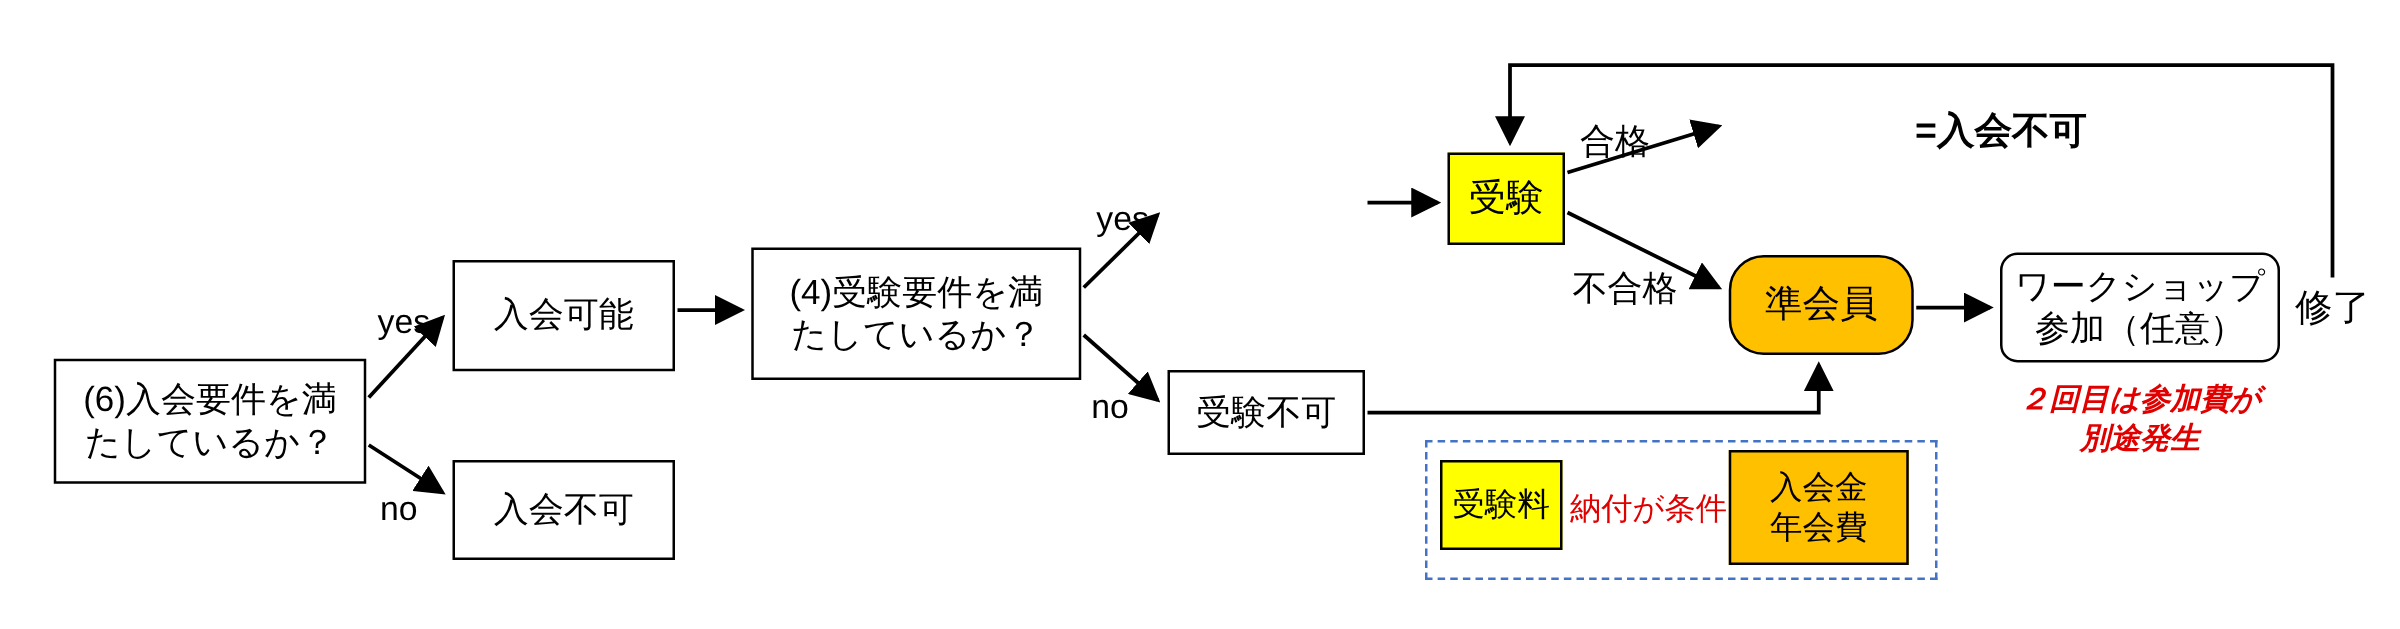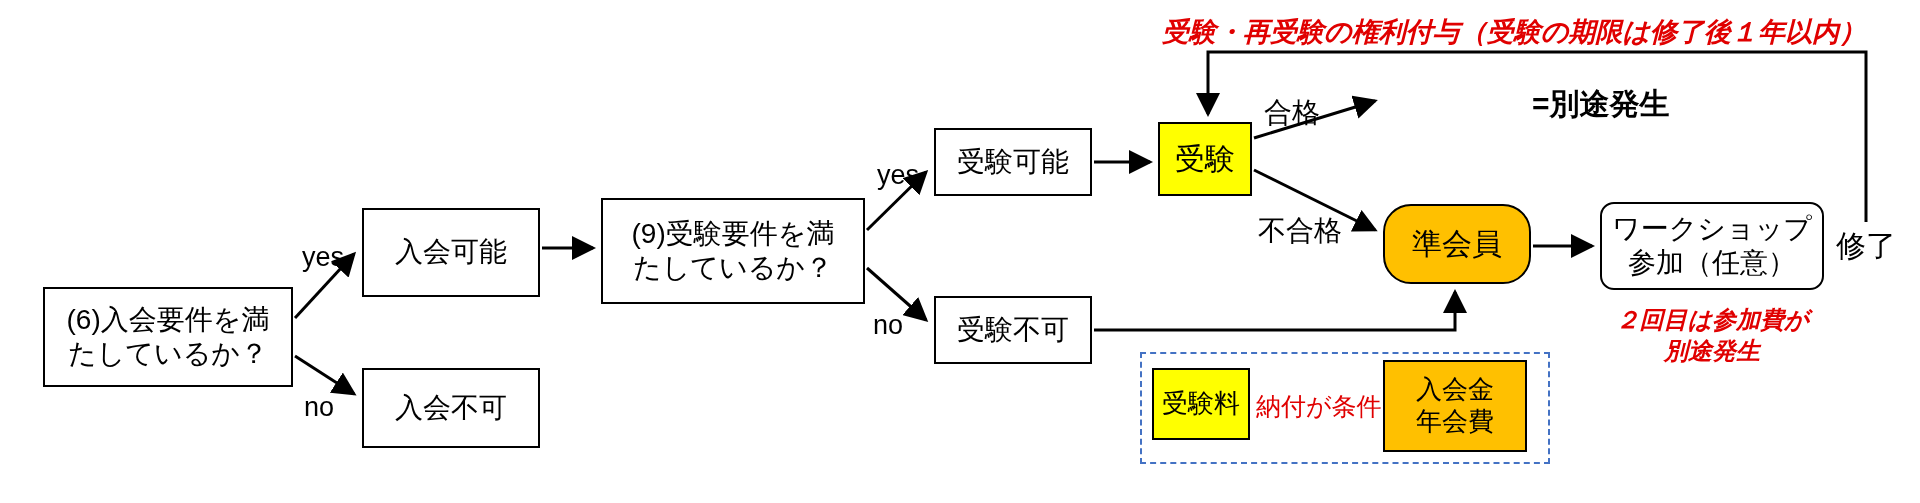--- a/index.html
+++ b/index.html
@@ -42,50 +42,48 @@
     <path d="M867,230 L926,172" marker-end="url(#ah)"></path>
     <path d="M867,268 L926,320" marker-end="url(#ah)"></path>
     <path d="M1094,162 L1150,162" marker-end="url(#ah)"></path>
     <path d="M1254,138 L1375,101" marker-end="url(#ah)"></path>
     <path d="M1254,170 L1375,230" marker-end="url(#ah)"></path>
     <path d="M1533,246 L1592,246" marker-end="url(#ah)"></path>
     <path d="M1094,330 L1455,330 L1455,292" marker-end="url(#ah)"></path>
     <path d="M1866,222 L1866,52 L1208,52 L1208,114" marker-end="url(#ah)"></path>
   </svg>
 
-  <div class="red-note" style="top:14px; right:54px; font-size:27px;">受験・再受験の権利付与（受験の期限は修了後１年以内）</div>
 
   <div class="box" style="left:43px; top:287px; width:250px; height:100px;">
     <div>(6)入会要件を満</div>
     <div>たしているか？</div>
   </div>
 
   <div class="lbl" style="left:302px; top:242px;">yes</div>
   <div class="lbl" style="left:304px; top:392px;">no</div>
 
   <div class="box" style="left:362px; top:208px; width:178px; height:89px;text-align:center;">入会可能</div>
   <div class="box" style="left:362px; top:368px; width:178px; height:80px;">入会不可</div>
 
   <div class="box" style="left:601px; top:198px; width:264px; height:106px;">
-    <div>(9)受験要件を満</div>
+    <div>(4)受験要件を満</div>
     <div>たしているか？</div>
   </div>
 
   <div class="lbl" style="left:877px; top:160px;">yes</div>
   <div class="lbl" style="left:873px; top:310px;">no</div>
 
-  <div class="box" style="left:934px; top:128px; width:158px; height:68px;">受験可能</div>
   <div class="box yellow" style="left:1158px; top:122px; width:94px; height:74px; font-size:30px;">受験</div>
 
   <div class="box" style="left:934px; top:296px; width:158px; height:68px;">受験不可</div>
 
   <div class="biglbl" style="left:1264px; top:94px;">合格</div>
   <div class="biglbl" style="left:1258px; top:212px;">不合格</div>
 
-  <div class="eqtext" style="left:1532px; top:84px;">=別途発生</div>
+  <div class="eqtext" style="left:1532px; top:84px;">=入会不可</div>
 
   <div class="box orange" style="left:1383px; top:204px; width:148px; height:80px; font-size:30px;border-radius:28px;">準会員</div>
 
   <div class="box" style="left:1600px; top:202px; width:224px; height:88px;border-radius:14px;">
     <div>ワークショップ</div>
     <div>参加（任意）</div>
   </div>
 
   <div class="plaintext" style="left:1836px; top:226px;">修了</div>
 

